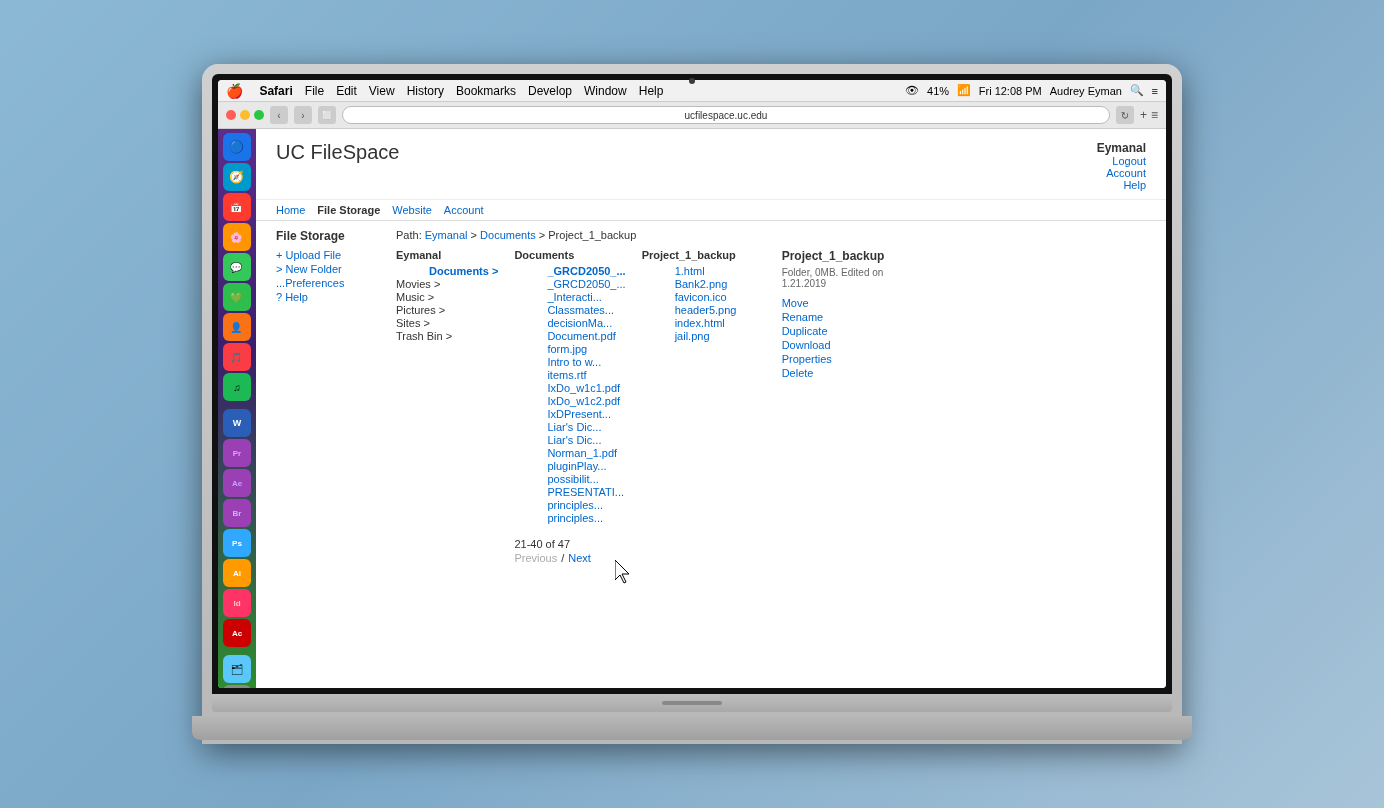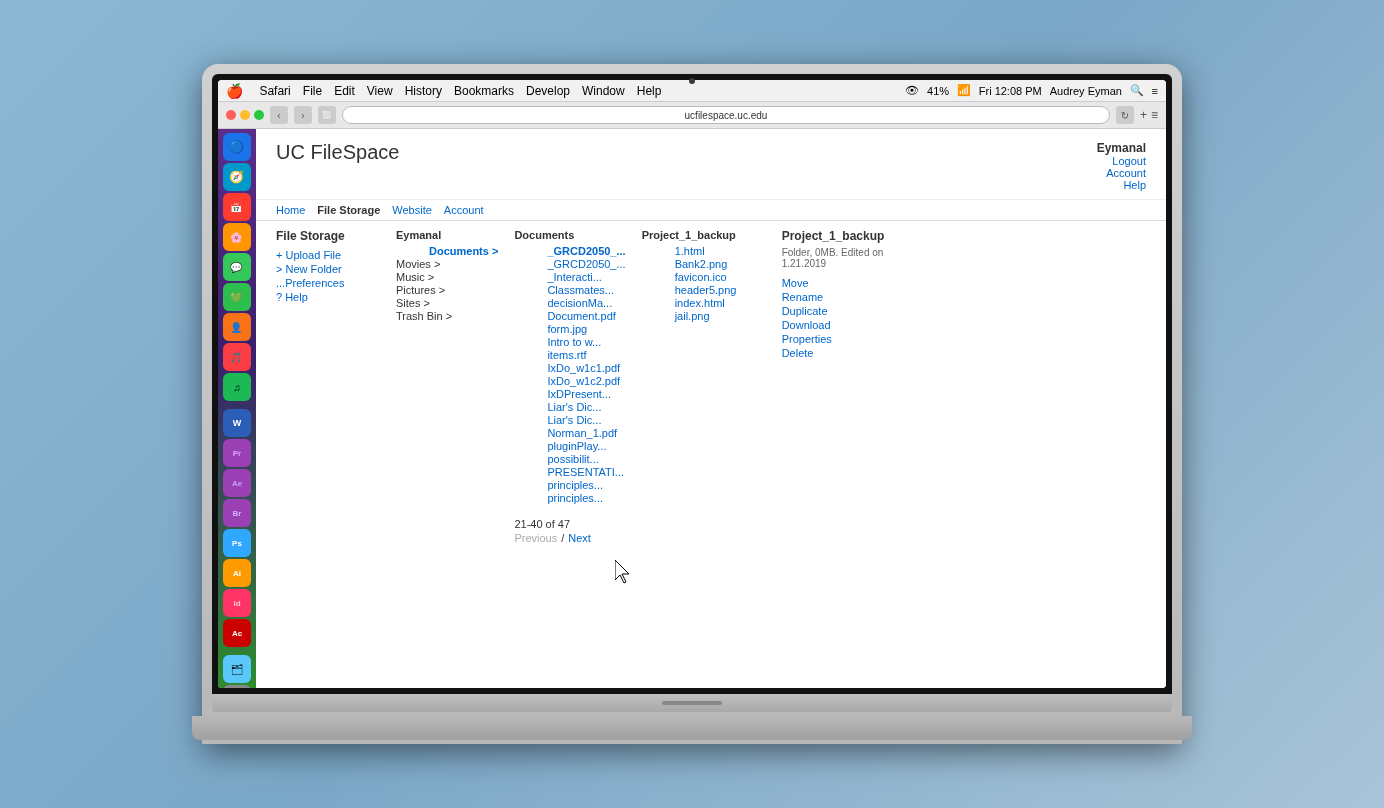--- a/index.html
+++ b/index.html
@@ -30,21 +30,21 @@
       display: flex;
       align-items: center;
       padding: 0 8px;
       font-size: 12px;
       color: #000;
       border-bottom: 1px solid #ccc;
       gap: 12px;
       flex-shrink: 0;
     }
     .menubar-apple { font-size: 14px; margin-right: 4px; }
-    .menubar-item { font-weight: 400; }
+    .menubar-item { font-weight: 700; }
     .menubar-item-regular { font-weight: 400; }
     .menubar-right {
       margin-left: auto;
       display: flex;
       align-items: center;
       gap: 8px;
       font-size: 11px;
     }
 
     
@@ -401,20 +401,28 @@
               <div class="left-panel">
                 <div class="panel-title">File Storage</div>
                 <span class="panel-action">+ Upload File</span>
                 <span class="panel-action">&gt; New Folder</span>
                 <span class="panel-action">...Preferences</span>
                 <span class="panel-action">? Help</span>
               </div>
 
               <div style="flex:1;padding-left:10px;">
 
+                <div class="path-area">
+                  <span>Path:</span>
+                  <span style="color:#0066cc;cursor:pointer;">Eymanal</span>
+                  <span> &gt; </span>
+                  <span style="color:#0066cc;cursor:pointer;">Documents</span>
+                  <span> &gt; </span>
+                  <span>Project_1_backup</span>
+                </div>
 
                 <div style="display:flex;gap:10px;">
 
                   <div class="columns-area">
 
                     <div class="col">
                       <div class="col-header">Eymanal</div>
                       <span class="col-item col-item-link col-item-bold">Documents &gt;</span>
                       <span class="col-item" style="color:#333;">Movies &gt;</span>
                       <span class="col-item" style="color:#333;">Music &gt;</span>

